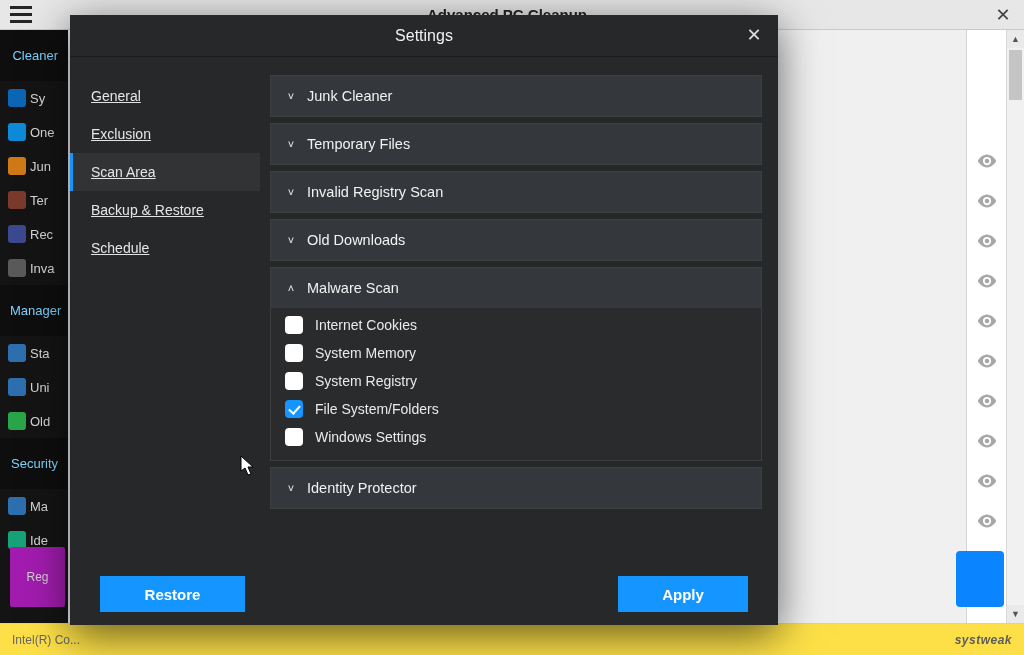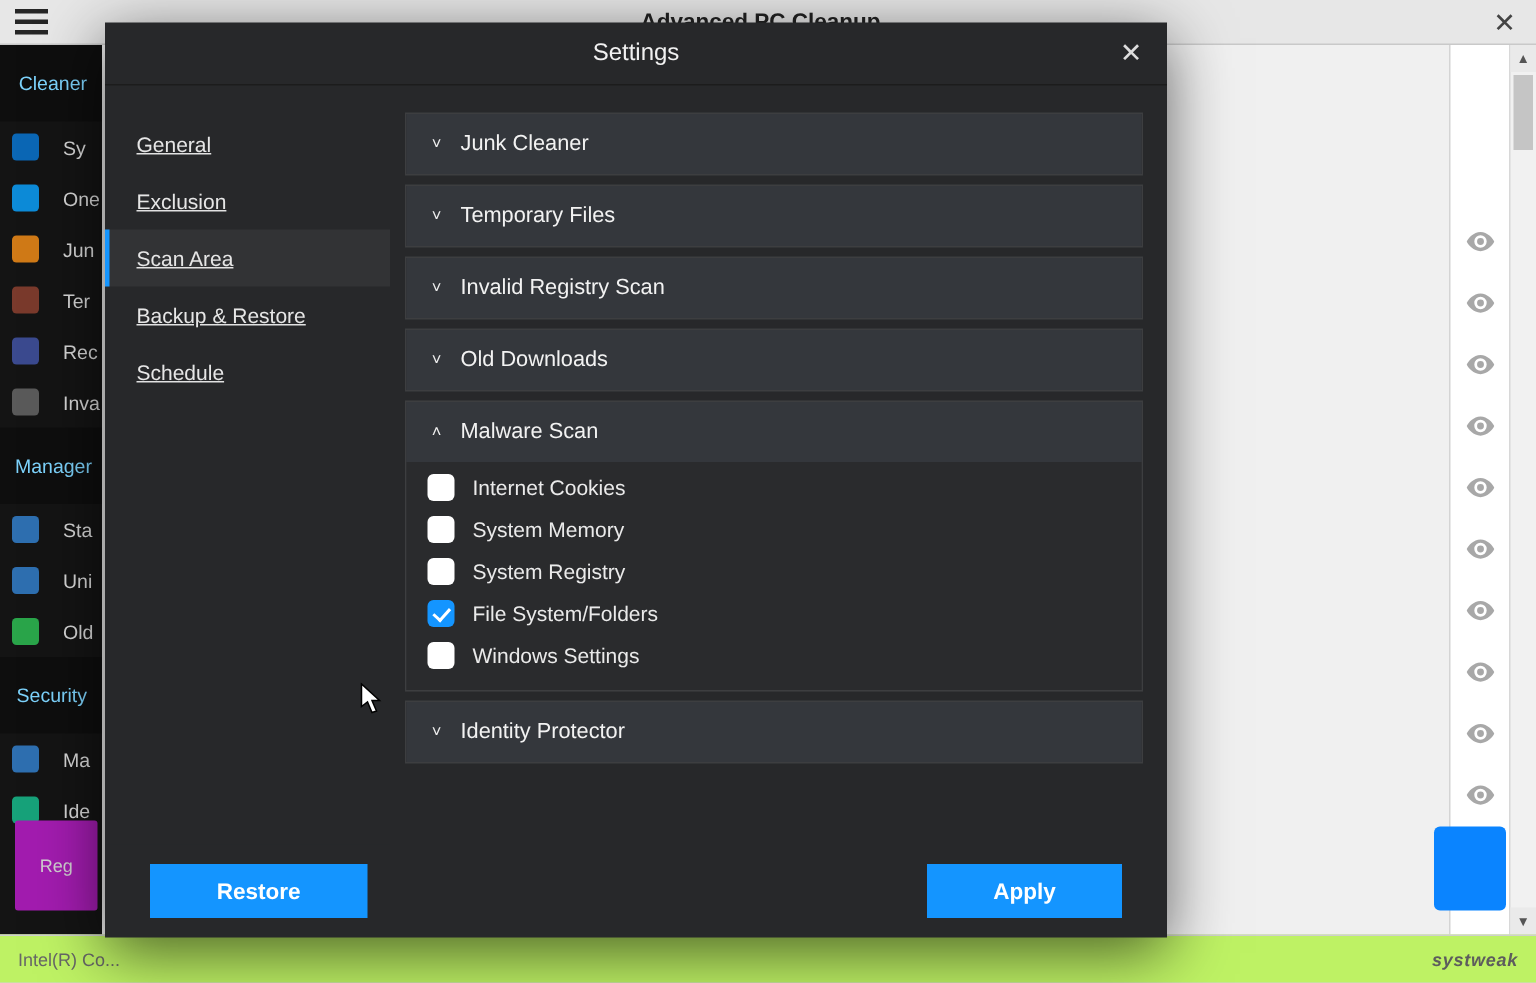--- a/index.html
+++ b/index.html
@@ -21,21 +21,21 @@
   .under-close { width:42px; text-align:center; font-size:18px; color:#444; cursor:pointer;}
   .under-sidebar {
     position:absolute; left:0; top:30px; width:68px; bottom:32px;
     background:#141414; color:#d7d7d7; font-size:13px;
     overflow:hidden;
   }
   .under-sidebar .us-header{
     background:#0e0e0e; padding:18px 10px; font-size:13px; color:#7dd3fc;text-align:right;
   }
   .us-item{
-    display:flex; align-items:center; gap:16px; padding:8px 8px; white-space:nowrap;
+    display:flex; align-items:center; gap:4px; padding:8px 8px; white-space:nowrap;
   }
   .us-icon{ width:18px; height:18px; border-radius:3px; flex:0 0 18px;}
   .under-right {
     position:absolute; right:0; top:30px; bottom:32px; width:58px;
     background:#ffffff; border-left:1px solid #d4d4d4;
     display:flex;
   }
   .under-right .eyes{
     flex:1; display:flex; flex-direction:column; align-items:center;
     padding-top:120px; gap:14px;
@@ -45,21 +45,21 @@
     width:18px; background:#f1f1f1; border-left:1px solid #d8d8d8;
     position:relative;
   }
   .vsb .vup,.vsb .vdown{position:absolute;left:0;right:0;height:18px;
     display:flex;align-items:center;justify-content:center;color:#555;font-size:9px;
     background:#eaeaea;}
   .vsb .vup{top:0;} .vsb .vdown{bottom:0;}
   .vsb .vthumb{position:absolute;left:2px;right:2px;top:20px;height:50px;background:#c5c5c5;}
   .under-status{
     position:absolute; left:0; right:0; bottom:0; height:32px;
-    background:#bef264; border-top:1px solid #cfcfcf;
+    background:#fde047; border-top:1px solid #cfcfcf;
     display:flex; align-items:center; justify-content:space-between;
     padding:0 12px; color:#676767; font-size:12px;
   }
   .brand{ font-style:italic; font-weight:700; color:#5d5d5d; letter-spacing:0.5px;margin-left:16px;}
   .reg-pill{
     position:absolute; left:10px; bottom:48px; width:55px; height:60px;
     background:#a21caf; border-radius:2px;
     display:flex; align-items:center; justify-content:center; color:#d0d0d0; font-size:12px;
   }
   .blue-cta{

